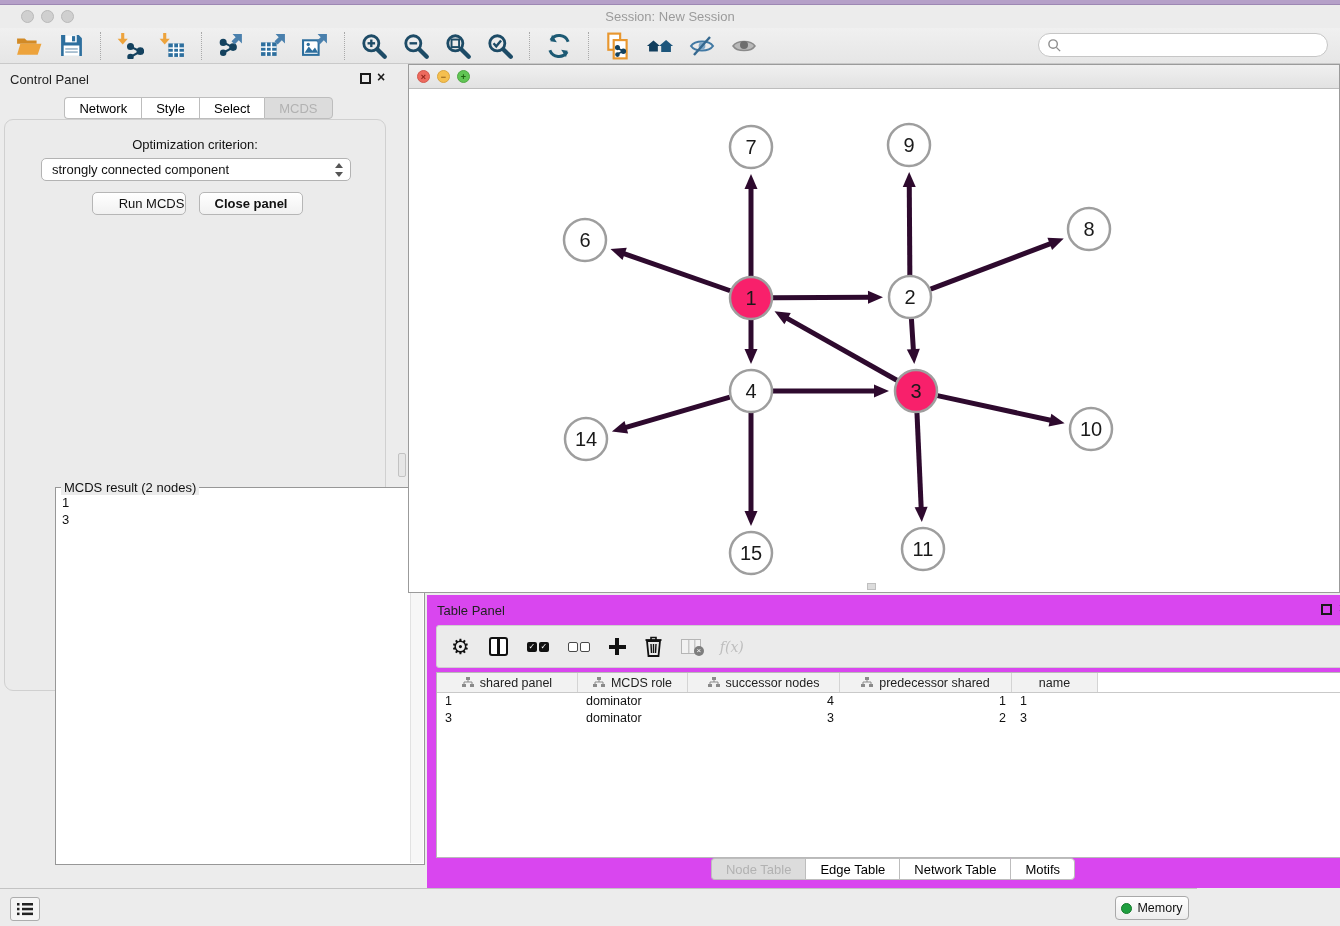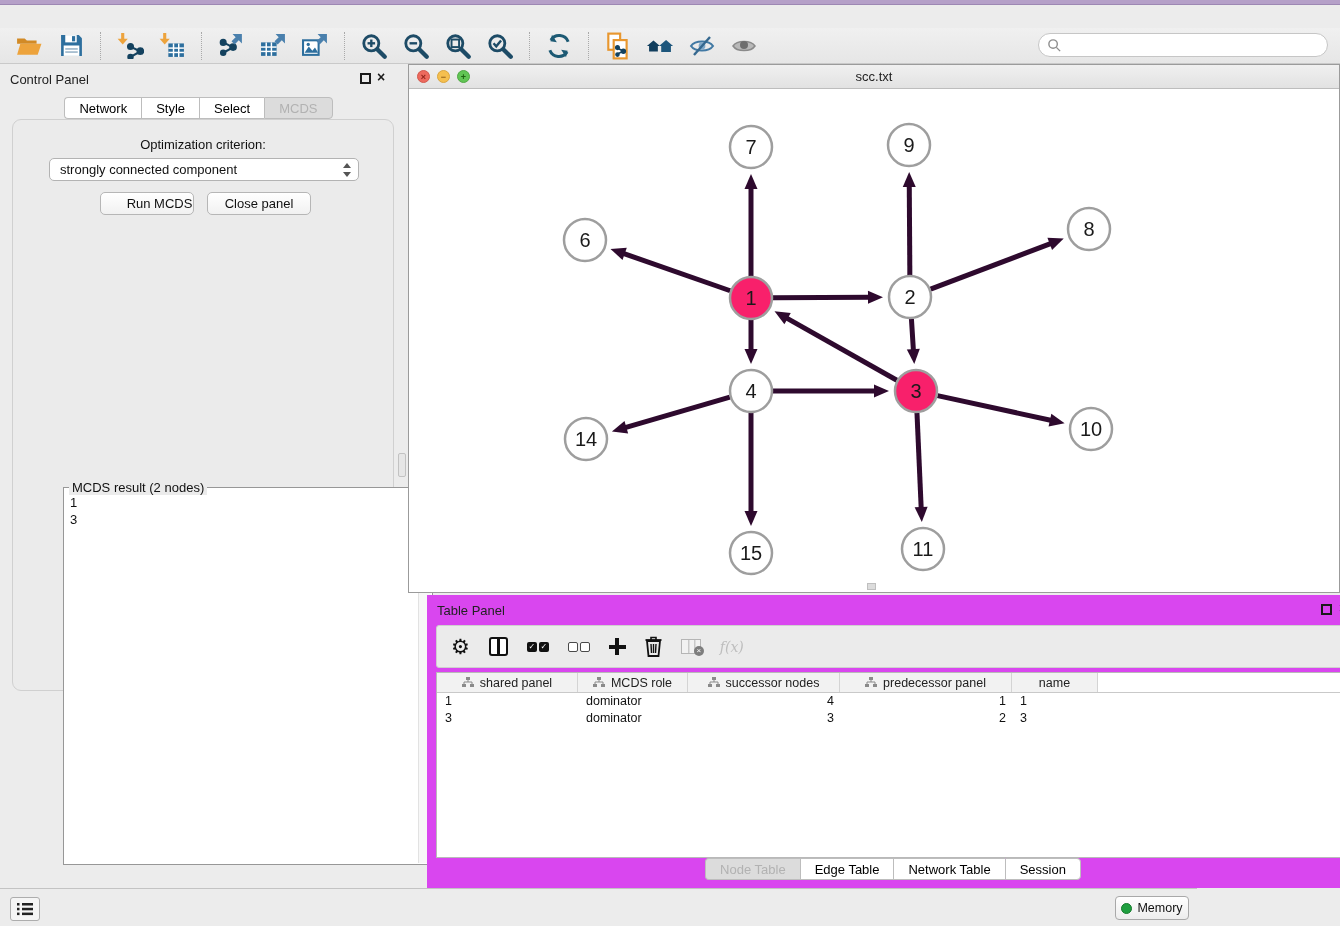--- a/index.html
+++ b/index.html
@@ -22,21 +22,21 @@
   .panel-header { position:relative; height:30px; }
   .panel-title { position:absolute; left:10px; top:8px; font-size:13px; color:#222; }
   .float-btn { position:absolute; width:11px; height:11px; border:2px solid #1a1a1a; top:9px; }
   .close-btn { position:absolute; top:6px; font-size:14px; font-weight:bold; color:#1a1a1a; line-height:14px; }
   .tab-row { position:absolute; left:0; width:100%; display:flex; justify-content:center; }
   .cp-tabs { top:33px; }
   .tab { height:22px; padding:0 14px; font-size:13px; line-height:21px; background:#fff; border:1px solid #bdbdbd; border-right:none; color:#000; }
   .tab:first-child { border-radius:4px 0 0 4px; }
   .tab:last-child { border-radius:0 4px 4px 0; border-right:1px solid #bdbdbd; }
   .tab.selected { background:#dcdcdc; color:#b2b2b2; }
-  .cp-body { position:absolute; left:12px; top:55px; width:382px; height:572px; background:#ebebeb; border:1px solid #d0d0d0; border-radius:9px; }
+  .cp-body { position:absolute; left:4px; top:55px; width:382px; height:572px; background:#ebebeb; border:1px solid #d0d0d0; border-radius:9px; }
   .opt-label { position:absolute; left:0; right:0; top:17px; text-align:center; font-size:13px; color:#111; }
   .dropdown { position:absolute; left:36px; top:38px; width:310px; height:23px; background:#fff; border:1px solid #b3b3b3; border-radius:5px; font-size:13px; line-height:21px; padding-left:10px; color:#111; }
   .dd-stepper { position:absolute; right:6px; top:4px; width:10px; height:14px; }
   .dd-up { position:absolute; top:0; left:1px; width:0; height:0; border-left:4px solid transparent; border-right:4px solid transparent; border-bottom:5px solid #555; }
   .dd-down { position:absolute; bottom:0; left:1px; width:0; height:0; border-left:4px solid transparent; border-right:4px solid transparent; border-top:5px solid #555; }
   .btn { position:absolute; height:23px; background:linear-gradient(#ffffff,#f1f1f1); border:1px solid #b6b6b6; border-radius:5px; font-size:13px; text-align:center; color:#111; line-height:21px; }
   .result-group { position:absolute; left:6px; top:367px; width:370px; height:378px; border:1px solid #979797; background:#fff;margin-left:44px; }
   .result-legend { position:absolute; top:-8px; left:5px; background:#ebebeb; padding:0 3px; font-size:13px; color:#111; }
   .result-lines { position:absolute; left:6px; top:6px; font-size:13px; color:#111; line-height:17px; }
   .result-scroll { position:absolute; right:1px; top:1px; bottom:1px; width:13px; background:#f7f7f7; border-left:1px solid #e2e2e2; }
@@ -86,20 +86,26 @@
   .list-btn { position:absolute; left:10px; top:8px; width:30px; height:24px; background:#f5f5f5; border:1px solid #adadad; border-radius:3px; display:flex; align-items:center; justify-content:center; }
   .memory-btn { position:absolute; right:8px; top:7px; width:74px; height:24px; background:linear-gradient(#ffffff,#ededed); border:1px solid #a9a9a9; border-radius:4px; display:flex; align-items:center; justify-content:center; gap:5px; font-size:12.5px; color:#111; }
   .mem-dot { width:11px; height:11px; border-radius:50%; background:#1f9f3f; border:1px solid #157a2c; }
 </style>
 </head>
 <body>
 
 <div id="app">
 
   <div class="purple-strip"></div>
+  <div class="titlebar">
+    <span class="tl-dot" style="left:21px"></span>
+    <span class="tl-dot" style="left:41px"></span>
+    <span class="tl-dot" style="left:61px"></span>
+    <div class="titlebar-title">Session: New Session</div>
+  </div>
 
   <div class="toolbar">
     <span class="tb-icon">
       <svg width="26" height="26" viewBox="0 0 24 24">
           <path d="M1 5h7l2 2h9v3H1z" fill="#d28a26"></path>
           <path d="M1 20l3-10h19.5l-3.5 10z" fill="#eda33c"></path>
         </svg>
     </span>
     <span class="tb-icon">
       <svg width="25" height="25" viewBox="0 0 24 24">
@@ -264,40 +270,39 @@
     <div class="cp-body">
       <div class="opt-label">Optimization criterion:</div>
       <div class="dropdown">
         <span>strongly connected component</span>
         <span class="dd-stepper">
             <span class="dd-up"></span>
             <span class="dd-down"></span>
           </span>
       </div>
       <div class="btn" style="left:87px; top:72px; width:94px;padding-left:25px;">Run MCDS</div>
-      <div class="btn" style="left:194px; top:72px; width:104px;">Close panel</div>
+      <div class="btn" style="left:194px; top:72px; width:104px;font-weight:bold;">Close panel</div>
       <div class="result-group">
         <span class="result-legend">MCDS result (2 nodes)</span>
         <div class="result-lines">
           <div>1</div>
           <div>3</div>
         </div>
         <div class="result-scroll"></div>
       </div>
     </div>
   </div>
 
   <div class="splitter-grip"></div>
 
   <div class="net-window">
     <div class="net-titlebar">
       <span class="light light-red">×</span>
       <span class="light light-yellow">−</span>
       <span class="light light-green">+</span>
-      <div class="net-title">scc.txt</div>
     </div>
     <div class="net-canvas">
       <svg id="graph-svg" width="930" height="503">
           <line x1="342" y1="187" x2="342" y2="97" stroke="#2e0a2e" stroke-width="5"></line>
           <polygon points="342,85 348.5,100 335.5,100" fill="#2e0a2e"></polygon>
           <line x1="321.23121807335133" y1="201.7434376400866" x2="212.81738614269534" y2="163.86390600166465" stroke="#2e0a2e" stroke-width="5"></line>
           <polygon points="201.48895963725064,159.90578107807553 217.7934771026673,158.71720620877937 213.50550843544576,170.9896682563445" fill="#2e0a2e"></polygon>
           <line x1="363.9995649035371" y1="208.86163795658152" x2="462.00077130736605" y2="208.24527816787818" stroke="#2e0a2e" stroke-width="5"></line>
           <polygon points="474.00053398202266,208.1698079623772 459.0417103333483,214.76401716802576 458.95995094405555,201.7642742704811" fill="#2e0a2e"></polygon>
           <line x1="342" y1="231" x2="342" y2="263" stroke="#2e0a2e" stroke-width="5"></line>
@@ -421,21 +426,21 @@
             </svg>
           <span>successor nodes</span>
         </div>
         <div class="th" style="width:172px">
           <svg width="12" height="11" viewBox="0 0 12 11">
               <rect x="4" y="0" width="4" height="3" fill="#8a8a8a"></rect>
               <rect x="0" y="7" width="4" height="3" fill="#8a8a8a"></rect>
               <rect x="8" y="7" width="4" height="3" fill="#8a8a8a"></rect>
               <path d="M6 3v2M2 7V5h8v2" fill="none" stroke="#8a8a8a"></path>
             </svg>
-          <span>predecessor panel</span>
+          <span>predecessor shared</span>
         </div>
         <div class="th" style="width:86px">
           <span>name</span>
         </div>
       </div>
       <div class="tr">
         <div class="td" style="width:141px">1</div>
         <div class="td" style="width:110px">dominator</div>
         <div class="td right" style="width:152px">4</div>
         <div class="td right" style="width:172px">1</div>
@@ -446,21 +451,21 @@
         <div class="td" style="width:110px">dominator</div>
         <div class="td right" style="width:152px">3</div>
         <div class="td right" style="width:172px">2</div>
         <div class="td" style="width:86px">3</div>
       </div>
     </div>
     <div class="tab-row tp-tabs" style="position:absolute;">
       <span class="tab selected">Node Table</span>
       <span class="tab">Edge Table</span>
       <span class="tab">Network Table</span>
-      <span class="tab">Session</span>
+      <span class="tab">Motifs</span>
     </div>
   </div>
 
   <div class="status-bar">
     <div class="list-btn">
       <svg width="16" height="14" viewBox="0 0 16 14">
           <g fill="#222">
             <rect x="0" y="1" width="2.5" height="2.5"></rect>
             <rect x="5" y="1" width="11" height="2.5"></rect>
             <rect x="0" y="5.8" width="2.5" height="2.5"></rect>

